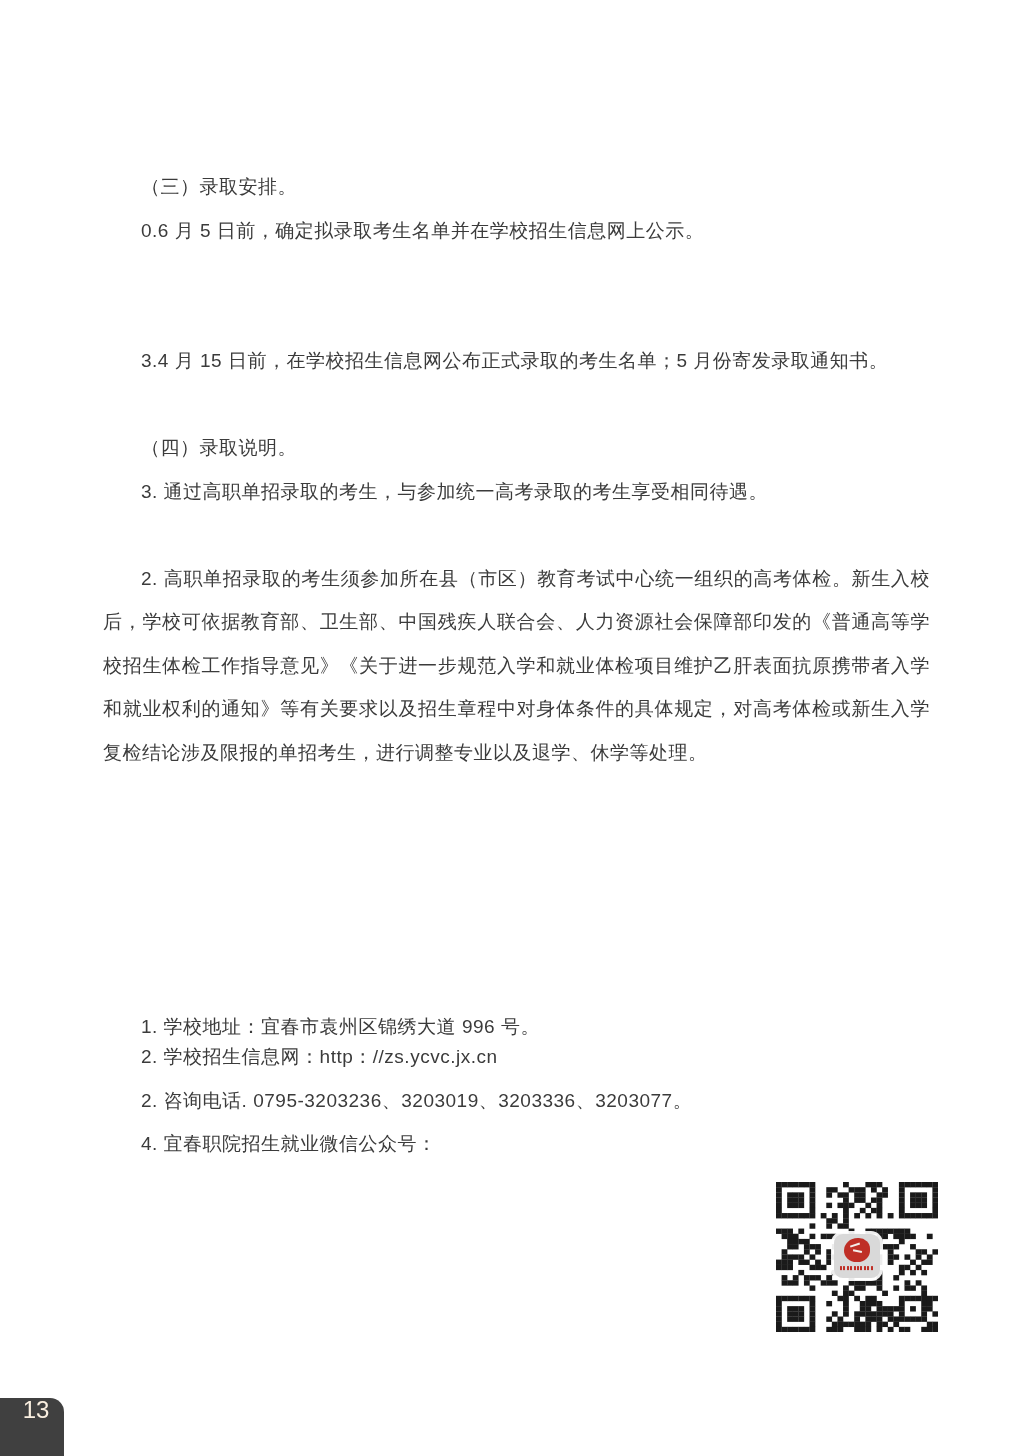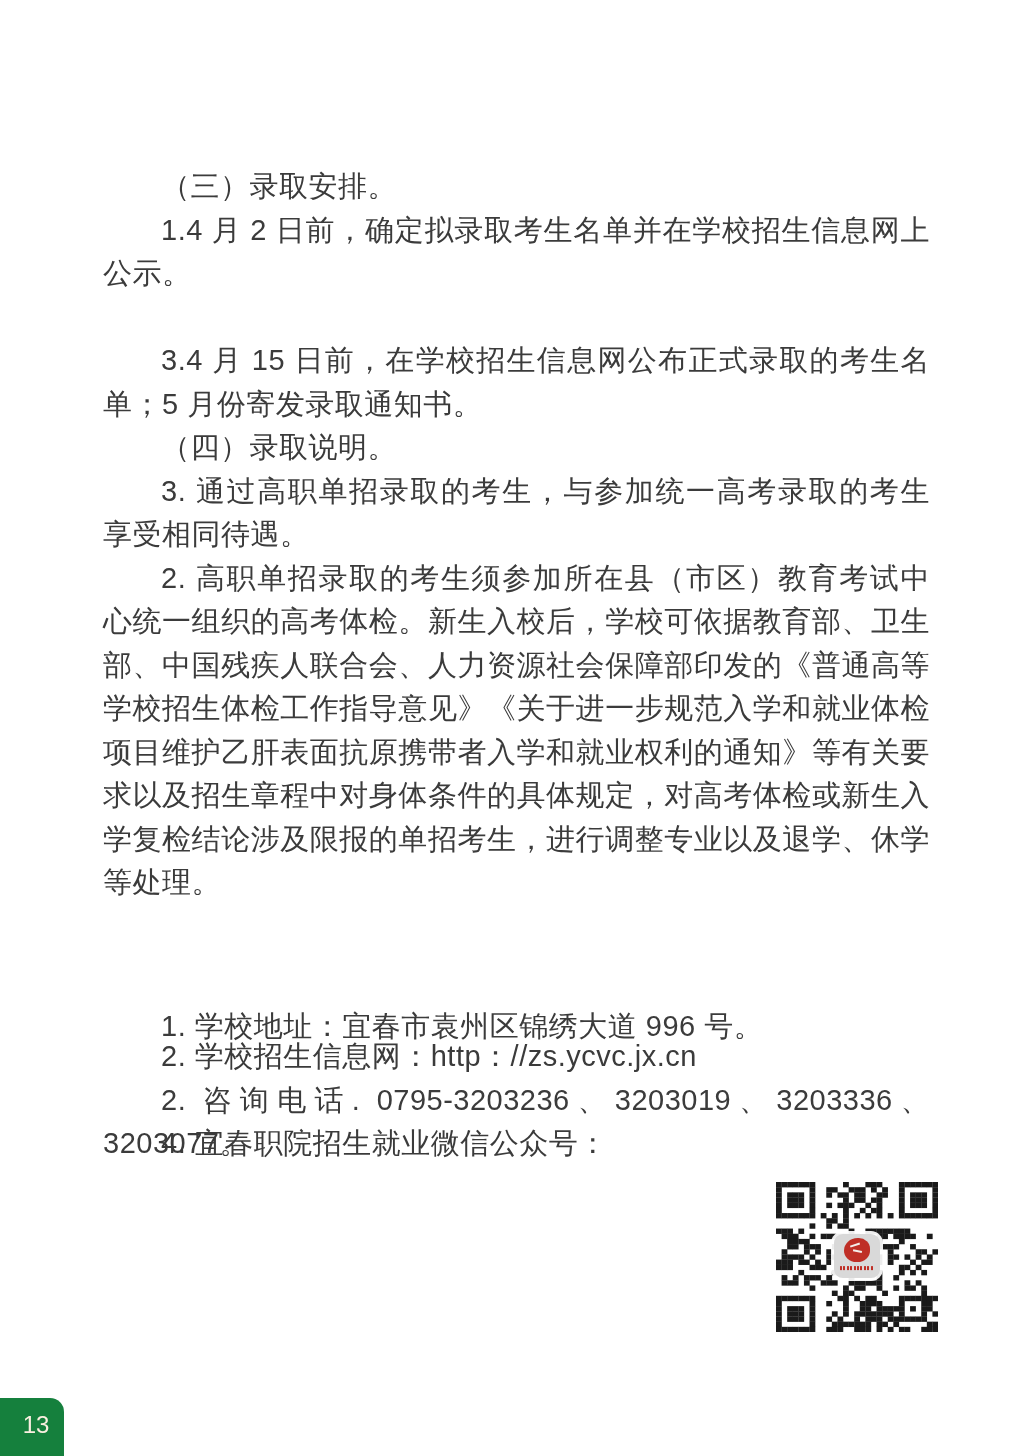--- a/index.html
+++ b/index.html
@@ -8,21 +8,21 @@
     background:#ffffff;
     position:relative;
     overflow:hidden;
     font-family:"Liberation Sans","DejaVu Sans",sans-serif;
   }
   .page{position:absolute;inset:0;}
   .para{
     position:absolute;
     left:103px;width:827px;
     margin:0;
-    font-size:29px;
+    font-size:19px;
     line-height:43.5px;
     color:#3b3b3b;
     font-weight:500;
     text-align:justify;
     text-indent:2em;
     letter-spacing:0.5px;
   }
   .para.heading{
     color:#c42a38;
     font-weight:700;
@@ -63,40 +63,40 @@
   .qr-caption{
     width:34px;height:4px;
     margin:4px auto 0;
     background:repeating-linear-gradient(90deg,#bf2f26 0 2px,rgba(0,0,0,0) 2px 3.4px);
   }
   
   .page-badge{
     position:absolute;
     left:0;top:1398px;
     width:64px;height:58px;
-    background:#15803d;
+    background:#404040;
     border-top-right-radius:14px;
     display:flex;
-    align-items:center;
+    align-items:flex-start;
     justify-content:center;
   }
   .page-badge span{
     color:#faefe0;
     font-size:24px;
     font-weight:500;
     transform:translate(4px,-2px);
   }
 </style>
 </head>
 <body>
 
 <div class="page">
 
   <p class="para" style="top:165px">（三）录取安排。</p>
-  <p class="para" style="top:208.5px">1.4 月 2 日前，确定拟录取考生名单并在学校招生信息网上公示。</p>
+  <p class="para" style="top:208.5px">0.6 月 5 日前，确定拟录取考生名单并在学校招生信息网上公示。</p>
   <p class="para" style="top:339px">3.4 月 15 日前，在学校招生信息网公布正式录取的考生名单；5 月份寄发录取通知书。</p>
   <p class="para" style="top:426px">（四）录取说明。</p>
   <p class="para" style="top:469.5px">3. 通过高职单招录取的考生，与参加统一高考录取的考生享受相同待遇。</p>
   <p class="para" style="top:556.5px">2. 高职单招录取的考生须参加所在县（市区）教育考试中心统一组织的高考体检。新生入校后，学校可依据教育部、卫生部、中国残疾人联合会、人力资源社会保障部印发的《普通高等学校招生体检工作指导意见》《关于进一步规范入学和就业体检项目维护乙肝表面抗原携带者入学和就业权利的通知》等有关要求以及招生章程中对身体条件的具体规定，对高考体检或新生入学复检结论涉及限报的单招考生，进行调整专业以及退学、休学等处理。</p>
   <p class="para" style="top:1005px">1. 学校地址：宜春市袁州区锦绣大道 996 号。</p>
   <p class="para" style="top:1035px">2. 学校招生信息网：http：//zs.ycvc.jx.cn</p>
   <p class="para" style="top:1078.5px">2. 咨询电话. 0795-3203236、3203019、3203336、3203077。</p>
   <p class="para" style="top:1122px">4. 宜春职院招生就业微信公众号：</p>
 
   <figure class="qr">

